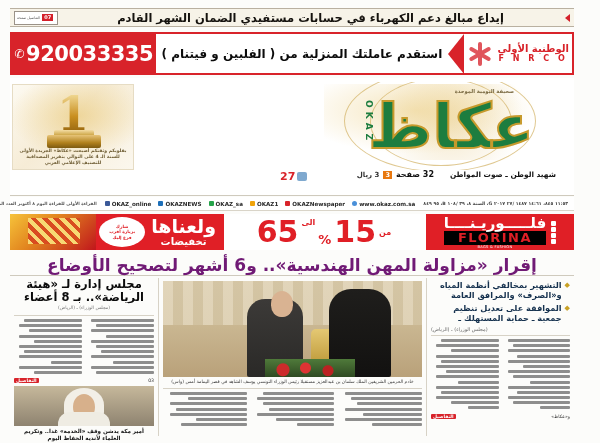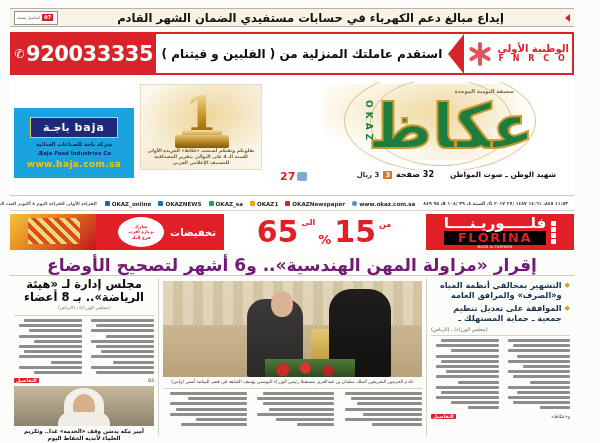--- a/index.html
+++ b/index.html
@@ -238,21 +238,21 @@
   .fl-brand .en { font-size: 13px; font-weight: bold; letter-spacing: 1.5px; line-height: 14px;
                   background: #000000; color: #e01f26; padding: 0 4px; }
   .fl-brand .sub { font-size: 3.6px; color:#fff; letter-spacing:.3px;}
   .fl-brand .socs { display:flex; flex-direction: column; gap:1px; }
   .fl-brand .socs i { width: 5px; height: 5px; background:#fff; display:block; border-radius:1px;}
   .fl-pct {
     width: 200px; background: #fff; color: #e01f26;
     display: flex; direction: rtl; align-items: center; justify-content: center; gap: 3px;
     position: relative;
   }
-  .fl-pct .from { font-size: 8px; font-weight: bold; align-self: flex-start; margin-top: 6px;}
+  .fl-pct .from { font-size: 8px; font-weight: bold; align-self: flex-start; margin-top: 14px;}
   .fl-pct .n1 { font-size: 30px; font-weight: bold; line-height: 30px; }
   .fl-pct .ila { font-size: 8px; font-weight: bold; align-self: flex-start; margin-top: 4px;}
   .fl-pct .n2 { font-size: 30px; font-weight: bold; line-height: 30px; }
   .fl-pct .pc { font-size: 13px; font-weight: bold; align-self: flex-end; margin-bottom: 3px;}
   .fl-right { flex: 1; position: relative; display: flex; align-items: center; justify-content: flex-start; }
   .fl-badge {
     width: 46px; height: 30px; margin-right: 6px;
     background: #fff; color: #e01f26; border-radius: 50%;
     display: flex; flex-direction: column; align-items: center; justify-content: center;
     font-size: 4.4px; font-weight: bold; line-height: 5.5px; text-align: center;
@@ -442,28 +442,20 @@
       <div class="award">
         <div class="glow"></div>
         <div class="one">1</div>
         <div class="cap"></div>
         <div class="cap-txt">عكاظ</div>
         <div class="base"></div>
         <div class="cpt">بقلوبكم وثقتكم أصبحت «عكاظ» الجريدة الأولى للسنة الـ 4 على التوالي بتقرير المصداقية للتصنيف الإعلامي العربي</div>
       </div>
     </div>
 
-    <div class="mh-left">
-      <div class="baja">
-        <div class="box">baja  باجـة</div>
-        <div class="co1">شركة باجة للصناعات الغذائية</div>
-        <div class="co2">Baja Food Industries Co.</div>
-        <div class="url">www.baja.com.sa</div>
-      </div>
-    </div>
   </div>
 
   <div class="social">
     <div class="rinfo">١١:٥٣ ٨٤٥، ١٤:٦١ ١٤٨٧ /٢٧ ٢٠١٧ G، السنة ٨، ٣٩ /١٠٨ B، ٩٥ ٨٤٩</div>
     <div class="handles">
       <span class="h">
         <i class="sq" style="background:#3b5998"></i>
         <span>OKAZ_online</span>
       </span>
       <span class="h">
@@ -507,20 +499,21 @@
     <div class="fl-pct">
       <span class="from">من</span>
       <span class="n1">15</span>
       <span class="pc">%</span>
       <span class="ila">الى</span>
       <span class="n2">65</span>
     </div>
     <div class="fl-right">
       <div class="fl-gift"></div>
       <div class="fl-slogan">
+        <div class="a">ولعناها</div>
         <div class="b">تخفيضات</div>
       </div>
       <div class="fl-badge">
         <span>شارك</span>
         <span>بزيارة أقرب</span>
         <span>فرع إليك</span>
       </div>
     </div>
   </div>
 

